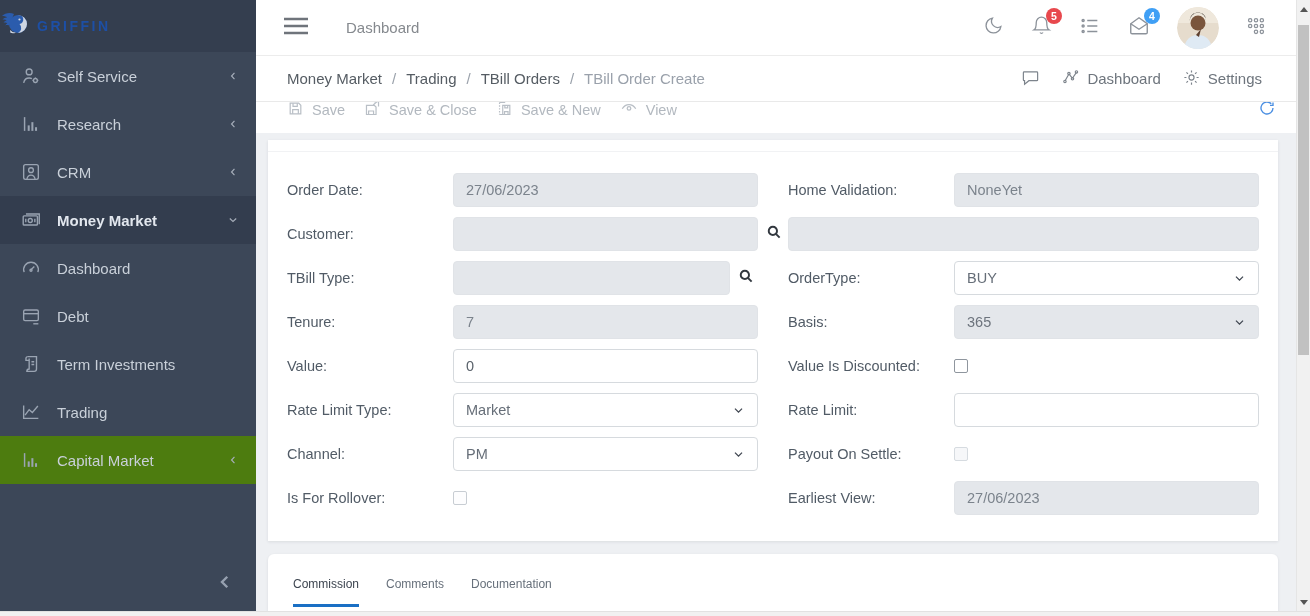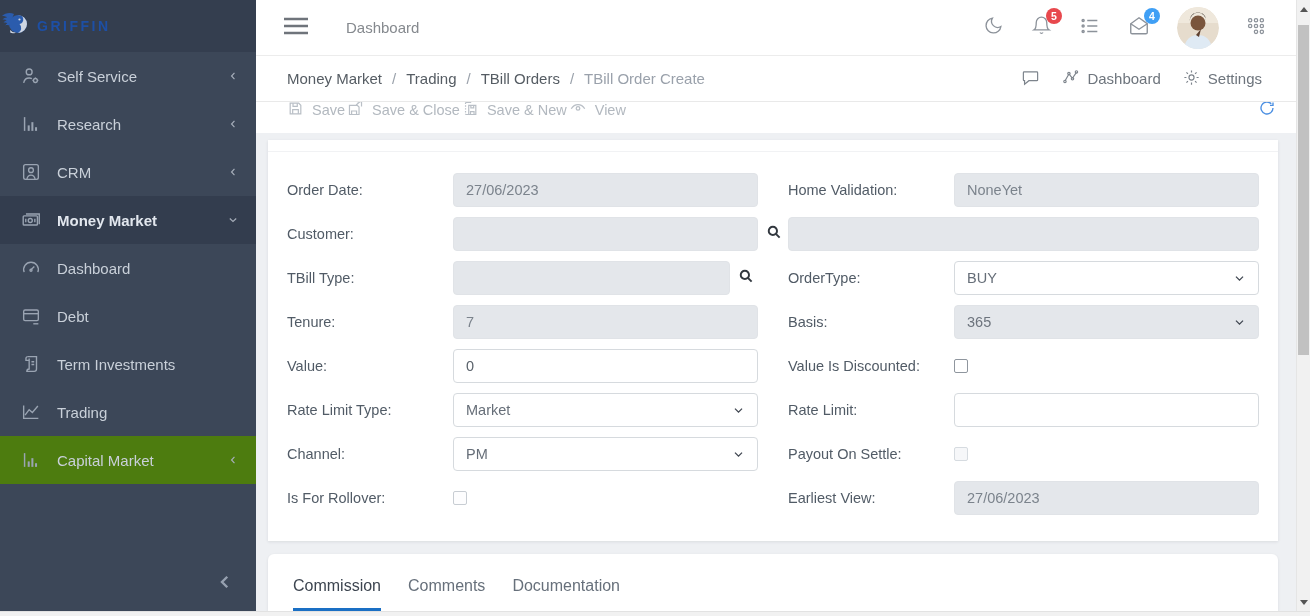--- a/index.html
+++ b/index.html
@@ -38,21 +38,21 @@
 
   .crumbbar { height:46px; flex:none; background:#fff; border-bottom:1px solid #e9e9e9; display:flex; align-items:center; padding:0 34px 0 31px; }
   .crumb { font-size:15px; color:#555c63; cursor:pointer; }
   .crumb.current { color:#9aa1ab; cursor:default; }
   .crumb-sep { color:#9aa1ab; margin:0 10px; font-size:15px; }
   .crumb-right { margin-left:auto; display:flex; align-items:center; gap:21px; }
   .crumb-link { display:flex; align-items:center; gap:7px; color:#6e757d; font-size:15px; cursor:pointer; }
   .crumb-link svg { color:#7d848c; }
 
   .content { flex:1; display:flex; flex-direction:column; overflow:hidden; }
-  .toolbar { height:31px; flex:none; background:#fff; display:flex; align-items:center; padding:0 20px 16px 31px; gap:2px; }
+  .toolbar { height:31px; flex:none; background:#fff; display:flex; align-items:center; padding:0 20px 16px 31px; gap:19px; }
   .tb-btn { display:flex; align-items:center; gap:8px; color:#b2b8bf; font-size:14.5px; cursor:pointer; background:none; border:none; font-family:inherit; }
   .tb-btn svg { color:#b9bfc6; }
   .tb-spacer { flex:1; }
   .refresh-btn { color:#4b8fe2; cursor:pointer; display:flex; }
 
   .card { background:#fff; border-radius:0; box-shadow:0 1px 3px rgba(40,50,60,.10); margin:7px 18px 0 12px; }
   .card-head { height:12px; border-bottom:1px solid #f1f2f4; }
   .form-area { padding:21px 19px 26px; }
   .form-grid { display:grid; grid-template-columns:1fr 1fr; column-gap:30px; row-gap:10px; }
   .frow { display:flex; align-items:center; height:34px; }
@@ -69,21 +69,21 @@
   .sel.ena { background:#fff; border:1px solid #d6dade; color:#666e78; }
   .sel.dis { background:#e4e7eb; border:1px solid #e0e3e7; color:#6d747d; cursor:default; }
   .sel-chev { margin-left:auto; display:flex; color:#3f4650; }
   .chk { width:14px; height:14px; border-radius:2px; display:inline-block; cursor:pointer; }
   .chk.ena { border:1px solid #8f969e; background:#fff; }
   .chk.mid { border:1px solid #c8cdd3; background:#fdfdfe; }
   .chk.dis { border:1px solid #d6dbe0; background:#f6f7f9; cursor:default; }
 
   .tabs-card { flex:1; border-radius:6px 6px 0 0; margin-top:13px; padding:23px 25px 0; }
   .tabs { display:flex; gap:27px; }
-  .tab { font-size:16px; color:#67707b; padding-bottom:13px; cursor:pointer; border-bottom:3px solid transparent; }
+  .tab { font-size:12px; color:#67707b; padding-bottom:13px; cursor:pointer; border-bottom:3px solid transparent; }
   .tab.active { color:#3d4550; border-bottom-color:#1a6fc4; }
 
   
   .vscroll { width:14px; flex:none; background:#f1f1f1; border-left:1px solid #e5e5e5; position:relative; }
   .vs-arrow { position:absolute; left:0; width:100%; height:14px; display:flex; align-items:center; justify-content:center; }
   .vs-arrow.up { top:2px; }
   .vs-arrow.down { bottom:2px; }
   .tri-up { width:0; height:0; border-left:4px solid transparent; border-right:4px solid transparent; border-bottom:5px solid #555; }
   .tri-down { width:0; height:0; border-left:4px solid transparent; border-right:4px solid transparent; border-top:5px solid #555; }
   .vs-thumb { position:absolute; left:1px; right:1px; top:25px; height:330px; background:#c1c1c1; }

